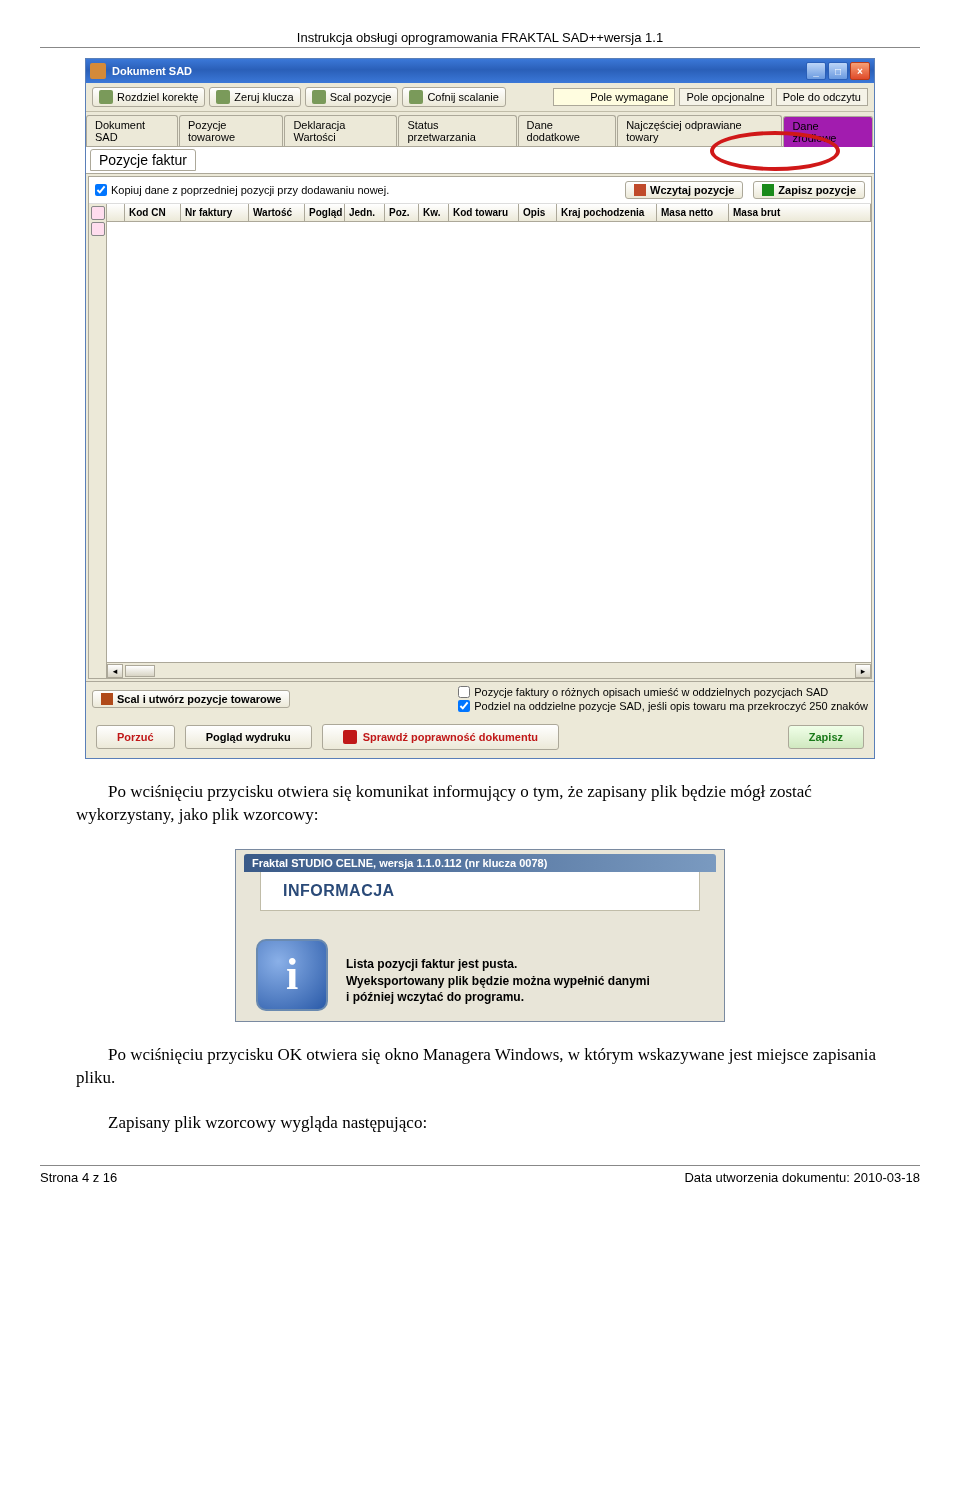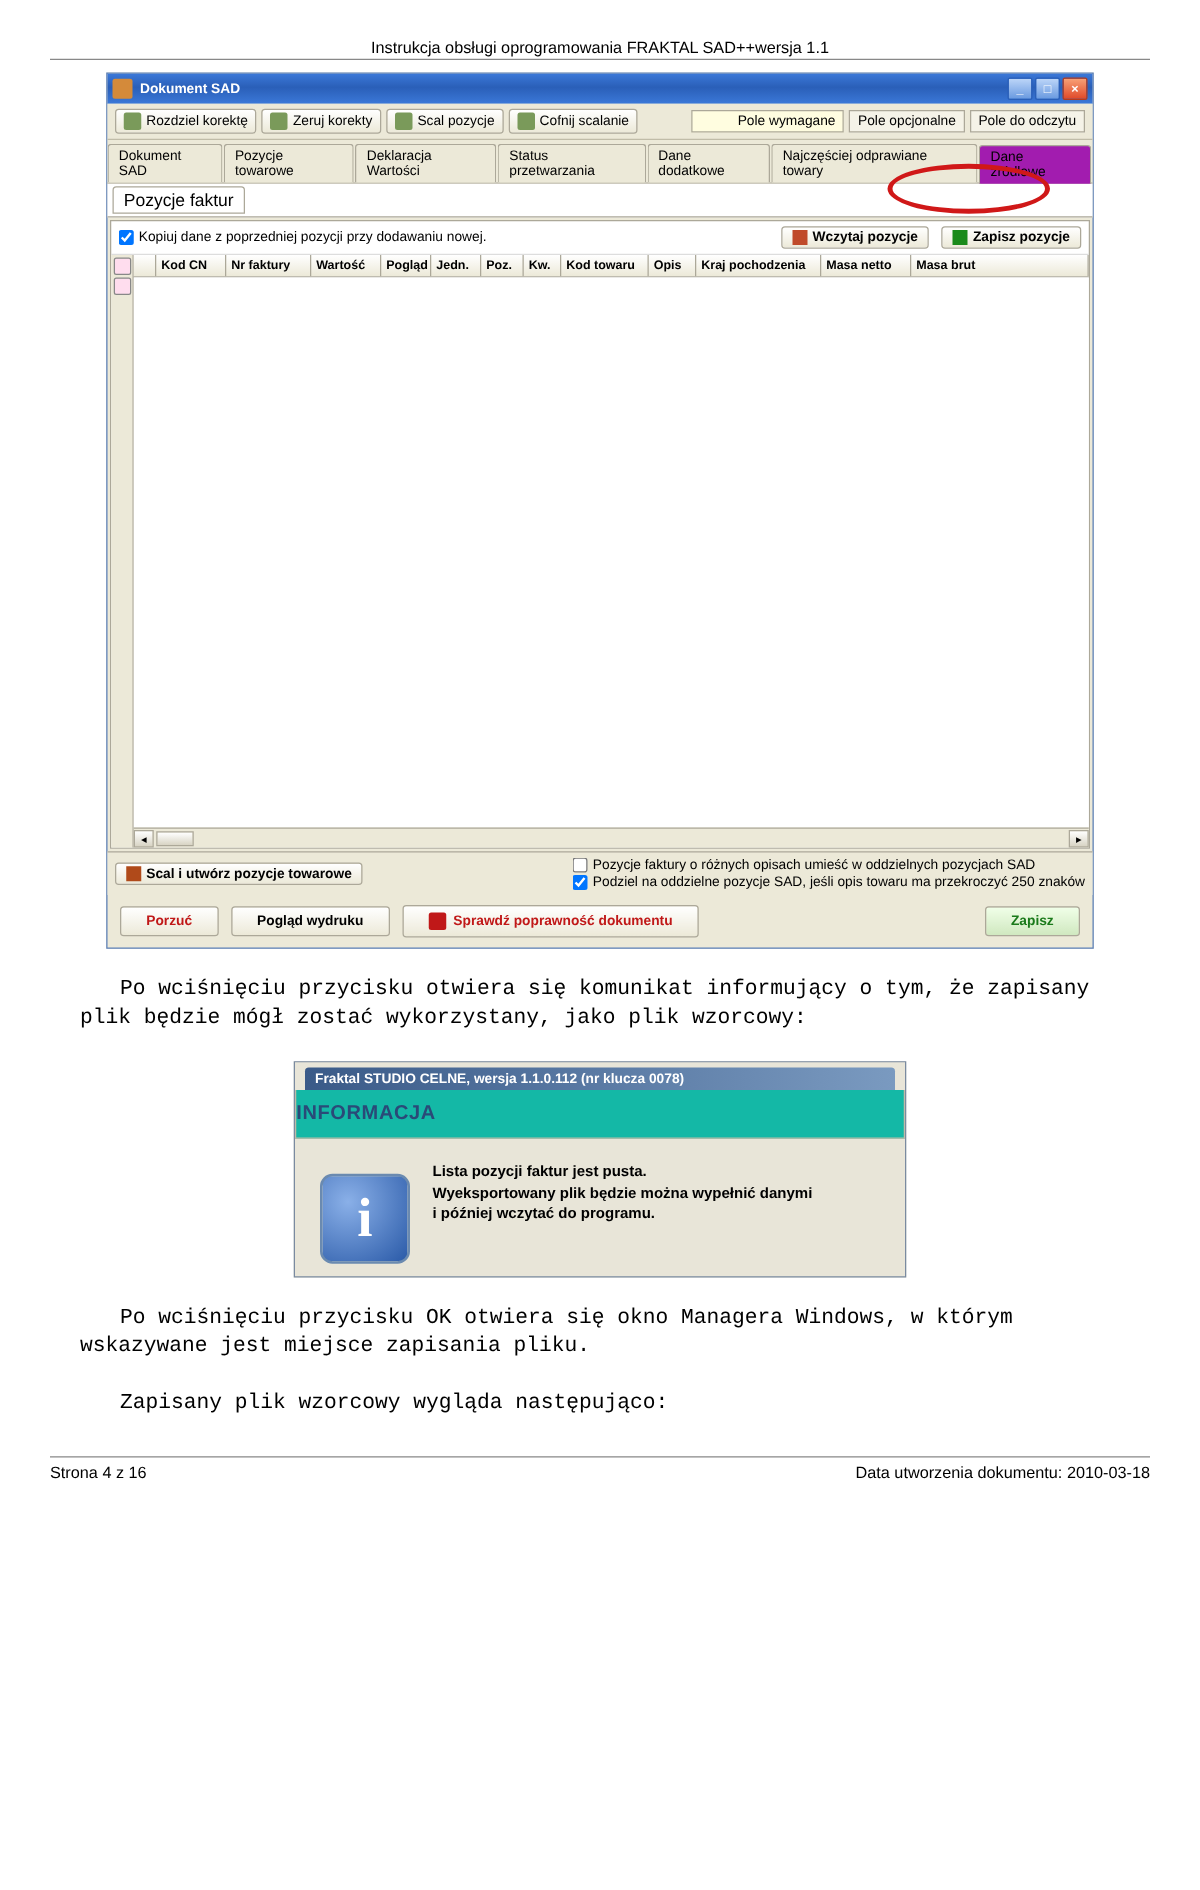--- a/index.html
+++ b/index.html
@@ -49,31 +49,31 @@
   .sb-thumb { width: 30px; height: 12px; background: linear-gradient(to bottom,#fff,#d8d4c4); border: 1px solid #aca899; margin-left: 2px; }
   
   .opts-row { padding: 4px 6px; display: flex; align-items: center; background: #ece9d8; border-top: 1px solid #aca899; }
   .opts-right { display: flex; flex-direction: column; gap: 2px; font-size: 11px; }
   
   .bottom-bar { padding: 8px 10px; display: flex; gap: 10px; align-items: center; }
   .big-btn { padding: 5px 20px; border: 1px solid #aca899; border-radius: 3px; font-size: 11px; font-weight: bold; background: linear-gradient(to bottom,#fff,#ece9d8); display: flex; align-items: center; gap: 6px; }
   .big-btn.red { color: #c01818; }
   .big-btn.green { color: #1a7a1a; background: linear-gradient(to bottom,#f0ffe8,#d0e8c0); }
   
-  .body-text { font-family: Liberation Mono, monospace; font-size: 17px; margin: 22px 24px; text-indent: 32px; line-height: 1.35; }
+  .body-text { font-family: Liberation Serif, serif; font-size: 17px; margin: 22px 36px; text-indent: 32px; line-height: 1.35; }
   
   
   .dlg { width: 490px; margin: 10px auto; border: 1px solid #7a8aa0; background: #e8e5d8; font-family: Tahoma, sans-serif; font-size: 11px; }
   .dlg-title { background: #e8e5d8; padding: 4px 8px 0 8px; }
   .dlg-title-inner { background: linear-gradient(to right,#3a5a88,#7a9ac0); color: #fff; font-weight: bold; padding: 3px 8px; font-size: 11px; border-radius: 3px 3px 0 0; }
-  .dlg-hdr { background: #14b8a6; margin: 0 0; padding: 10px 0; border: 1px solid #c0bca8; border-top: none; }
+  .dlg-hdr { background: #ffffff; margin: 0 24px; padding: 10px 22px; border: 1px solid #c0bca8; border-top: none; }
   .dlg-hdr h3 { font-family: Verdana, sans-serif; color: #2a4a78; font-weight: bold; font-size: 16px; letter-spacing: 0.5px; }
   .dlg-body { display: flex; gap: 18px; padding: 18px 20px 10px 20px; align-items: flex-start; }
   .info-icon { width: 72px; height: 72px; border-radius: 10px; background: radial-gradient(circle at 30% 30%, #8ab0e8, #2a5aa8); border: 2px solid #6a8ab0; display: flex; align-items: center; justify-content: center; color: #fff; font-size: 44px; font-weight: bold; font-family: Georgia, serif; margin-top: 10px; }
-  .dlg-text { font-weight: bold; font-size: 12px; line-height: 1.4; color: #000; }
+  .dlg-text { font-weight: bold; font-size: 12px; line-height: 1.4; color: #000; margin-top: 27px; }
   .dlg-foot { display: flex; justify-content: flex-end; padding: 8px 12px 12px 12px; }
   .ok-btn { padding: 4px 28px; border: 1px solid #8a9ab0; border-radius: 3px; background: linear-gradient(to bottom,#fff,#e0dcc8); font-weight: bold; font-size: 12px; }
 </style>
 </head>
 <body>
 
 <div class="page">
   <div class="page-header">
     <span>Instrukcja obsługi oprogramowania FRAKTAL SAD++</span>
     <span>wersja  1.1</span>
@@ -90,21 +90,21 @@
       </div>
     </div>
 
     <div class="toolbar1">
       <div class="tool-btn">
           <div class="tool-icon"></div>
           <span>Rozdziel korektę</span>
         </div>
       <div class="tool-btn">
           <div class="tool-icon"></div>
-          <span>Zeruj korekty</span>
+          <span>Zeruj klucza</span>
         </div>
       <div class="tool-btn">
           <div class="tool-icon"></div>
           <span>Scal pozycje</span>
         </div>
       <div class="tool-btn">
           <div class="tool-icon"></div>
           <span>Cofnij scalanie</span>
         </div>
       <div style="flex:1"></div>

